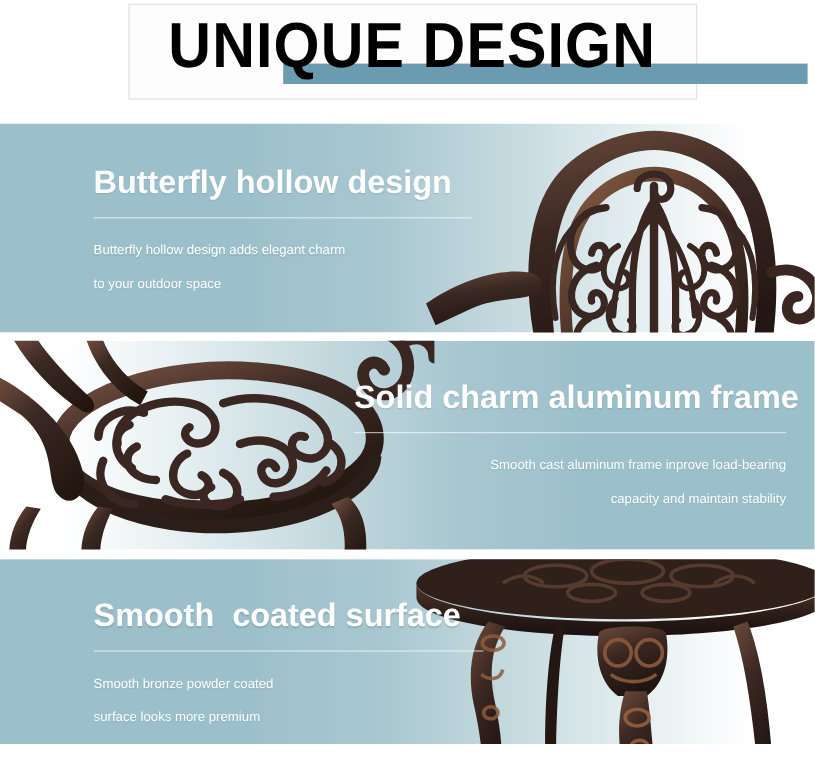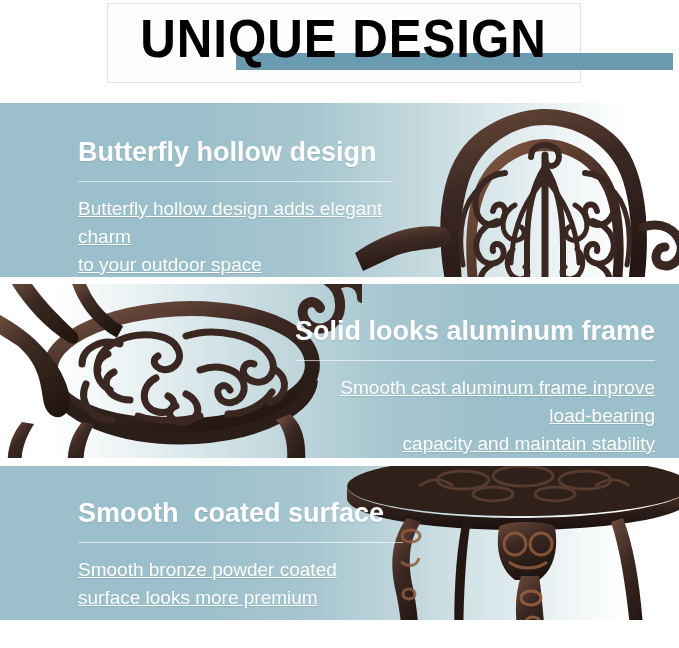--- a/index.html
+++ b/index.html
@@ -107,27 +107,26 @@
     white-space: pre;
     margin: 0;
     text-shadow: 0 1px 1px rgba(80,110,120,.25);
   }
   .panel-divider {
     height: 1px;
     background: rgba(255,255,255,.62);
     margin: 12px 0 13px 0;
   }
   .panel-body {
-    font-size: 19px;
+    font-size: 11px;
     line-height: 28px;
     color: #ffffff;
     margin: 0;
     white-space: pre-line;
     text-shadow: 0 1px 1px rgba(80,110,120,.20);
-    text-decoration: underline;
   }
 
   
   #panel-1 { top: 103px; height: 174px; }
   #panel-1 .panel-copy { top: 32px; width: 330px; }
   #panel-1 .panel-divider { width: 315px; }
 
   #panel-2 { top: 284px; height: 174px; }
   #panel-2 .panel-copy { top: 30px; width: 360px; }
   #panel-2 .panel-divider { width: 360px; margin-left: auto; }
@@ -264,21 +263,21 @@
     <path d="M300 4 C326 -6 352 8 350 34 C348 56 322 62 314 44 C308 30 324 22 330 34" class="scroll-stroke" stroke-width="10"></path>
     <path d="M348 10 C362 4 372 12 372 24" class="scroll-stroke" stroke-width="10"></path>
 
     <path d="M300 140 C312 150 318 168 314 196 L296 196 C300 170 294 154 286 146 Z" fill="url(#bronze2)"></path>
 
     <path d="M104 150 C96 166 92 180 94 196 L78 196 C76 176 82 160 92 148 Z" fill="url(#bronze2)"></path>
     <path d="M44 150 C34 166 30 180 32 196 L18 196 C16 176 22 160 32 148 Z" fill="url(#bronze2)"></path>
   </svg>
 
   <div class="panel-copy copy-right">
-    <h2 class="panel-heading">Solid looks aluminum frame</h2>
+    <h2 class="panel-heading">Solid charm aluminum frame</h2>
     <div class="panel-divider"></div>
     <p class="panel-body">Smooth cast aluminum frame inprove load-bearing
 capacity and maintain stability</p>
   </div>
 </section>
 
 <section class="panel" id="panel-3">
   <div class="panel-bg bg-left"></div>
 
   <svg class="photo" id="photo-tablebase" viewBox="0 0 360 204">

